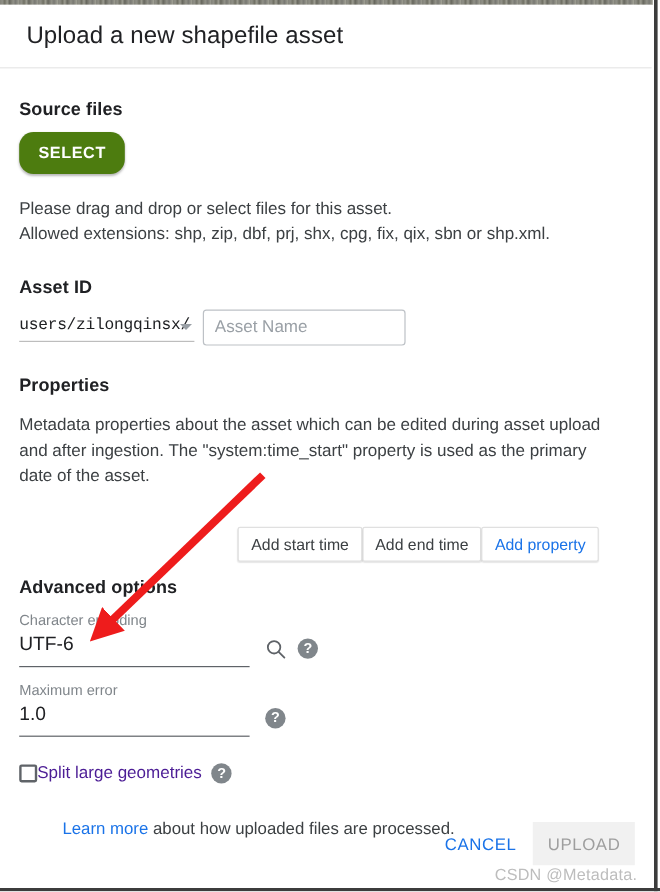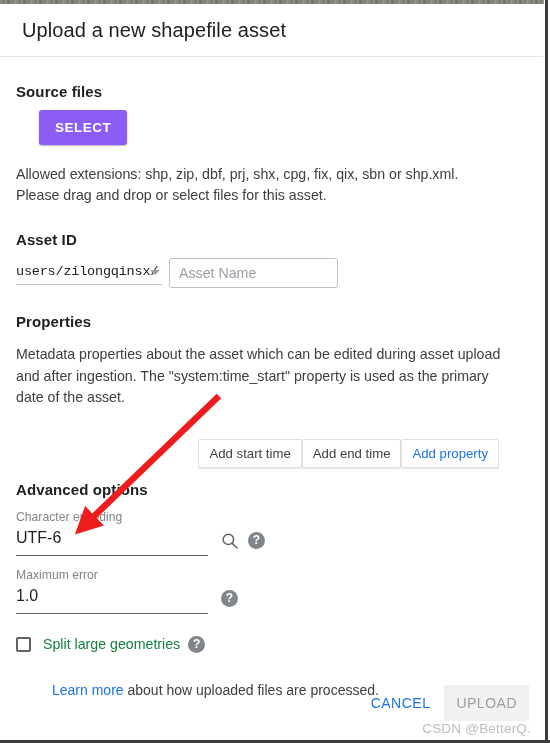--- a/index.html
+++ b/index.html
@@ -91,32 +91,31 @@
   .section-head {
     font-size: 15px;
     font-weight: bold;
     color: #202124;
     margin: 0 0 10px 0;
     letter-spacing: .1px;
   }
 
   .select-btn {
     display: inline-block;
-    background: #8b5cf6;
+    background: #4d7c0f;
     color: #ffffff;
     font-size: 13.5px;
     font-weight: bold;
     letter-spacing: .5px;
     padding: 10px 16px 10px 16px;
     border: none;
-    border-radius: 3px;
+    border-radius: 12px;
     box-shadow: 0 1px 2px rgba(0,0,0,.28);
     cursor: pointer;
     font-family: "Liberation Sans", sans-serif;
-    margin-left: 23px;
   }
 
   .hint-lines {
     margin-top: 19px;
     font-size: 14.2px;
     color: #3c4043;
     line-height: 21px;
   }
   .hint-lines div { white-space: nowrap; }
 
@@ -257,23 +256,22 @@
   .checkbox {
     width: 15px;
     height: 15px;
     border: 2px solid #5f6368;
     border-radius: 2px;
     background: #ffffff;
     box-sizing: border-box;
     cursor: pointer;
   }
   .checkbox-label {
-    margin-left: 12px;
     font-size: 14.2px;
-    color: #15803d;
+    color: #4c1d95;
   }
   .help-split {
     position: static;
     margin-left: 8px;
   }
 
   
   .learn-row {
     margin-top: 29px;
     font-size: 14px;
@@ -346,22 +344,22 @@
     </div>
 
     <div class="dialog-body">
 
       
       <div class="section-head">Source files</div>
 
       <button class="select-btn">SELECT</button>
 
       <div class="hint-lines">
+        <div>Please drag and drop or select files for this asset.</div>
         <div>Allowed extensions: shp, zip, dbf, prj, shx, cpg, fix, qix, sbn or shp.xml.</div>
-        <div>Please drag and drop or select files for this asset.</div>
       </div>
 
       
       <div class="section-head asset-id-head">Asset ID</div>
 
       <div class="asset-row">
         <div class="prefix-select">
           <span class="prefix-text">users/zilongqinsx/</span>
           <span class="prefix-caret"></span>
         </div>
@@ -410,21 +408,21 @@
         <span class="learn-link">Learn more</span><span> about how uploaded files are processed.</span>
       </div>
 
     </div>
 
     <div class="footer-actions">
       <button class="cancel-btn">CANCEL</button>
       <button class="upload-btn">UPLOAD</button>
     </div>
 
-    <div class="watermark">CSDN @BetterQ.</div>
+    <div class="watermark">CSDN @Metadata.</div>
 
   </div>
 
   <div class="right-border"></div>
   <div class="bottom-border"></div>
 
   <svg class="arrow-overlay" viewBox="0 0 550 743">
     <defs>
       <marker id="arrowhead" markerWidth="4.2" markerHeight="4.2" refX="1.4" refY="2.1" orient="auto">
         <polygon points="0,0 4.2,2.1 0,4.2" fill="#ee1c1c"></polygon>

